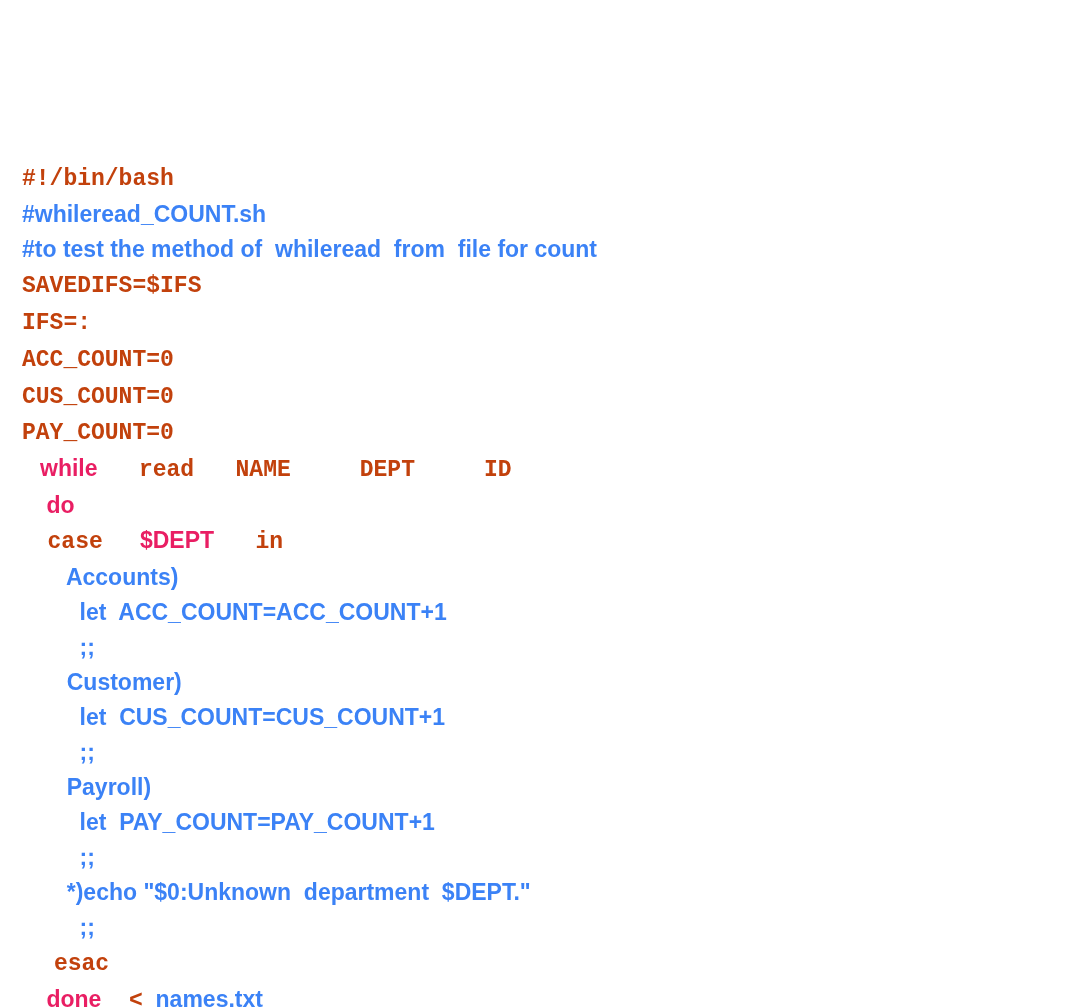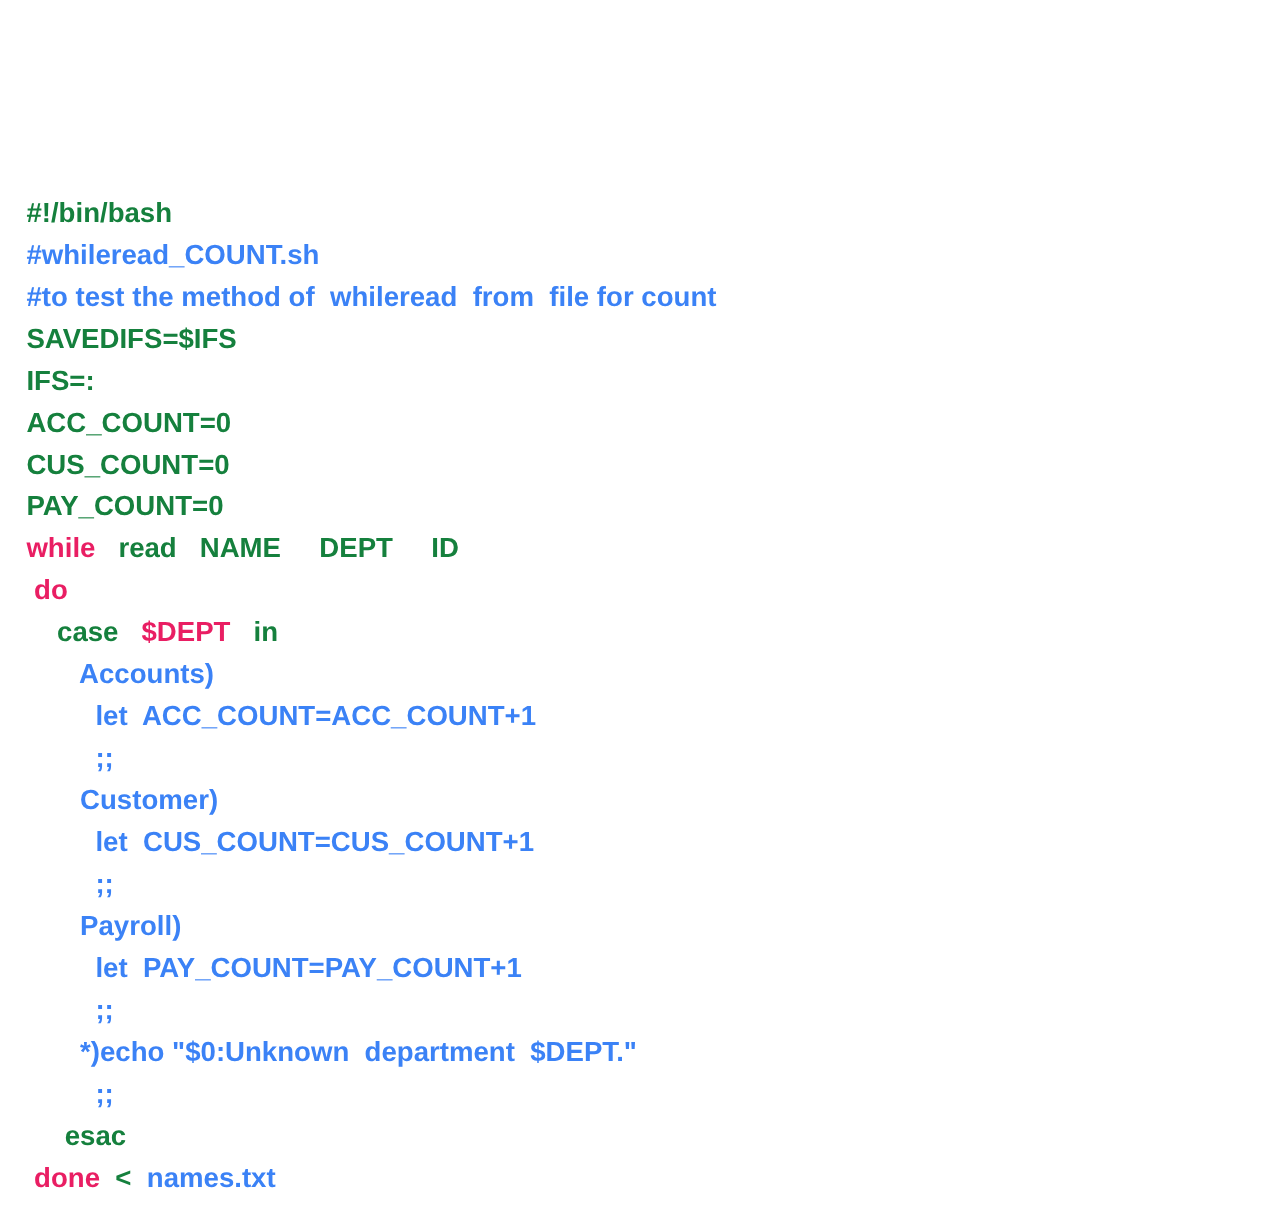--- a/index.html
+++ b/index.html
@@ -6,22 +6,22 @@
       margin: 0;
       padding: 20px 22px;
       font-family: Arial, Helvetica, sans-serif;
       font-weight: bold;
       font-size: 23px;
       line-height: 1.52;
       background: #fff;
       color: #000;
       white-space: pre;
     }
-    .blue { color: #15803d; }
-    .pink { color: #e91e63; }
+    .blue { color: #c2410c; font-family: Liberation Mono, monospace; }
+    .pink { color: #e91e63; margin-left: 18px; }
     .black { color: #3b82f6; }
   </style>
 </head>
 <body>
 
 
 
 <div id="code"><div><span class="black"></span><span class="blue">#!/bin/bash</span></div><div><span class="black"></span><span class="black">#whileread_COUNT.sh</span></div><div><span class="black"></span><span class="black">#to test the method of  whileread  from  file for count</span></div><div><span class="black"></span><span class="blue">SAVEDIFS=$IFS</span></div><div><span class="black"></span><span class="blue">IFS=:</span></div><div><span class="black"></span><span class="blue">ACC_COUNT=0</span></div><div><span class="black"></span><span class="blue">CUS_COUNT=0</span></div><div><span class="black"></span><span class="blue">PAY_COUNT=0</span></div><div><span class="black"></span><span class="pink">while</span><span class="blue">   read   NAME     DEPT     ID</span></div><div><span class="black"> </span><span class="pink">do</span></div><div><span class="black">    </span><span class="blue">case</span><span class="pink">   $DEPT</span><span class="blue">   in</span></div><div><span class="black">       </span><span class="black">Accounts)</span></div><div><span class="black">         </span><span class="black">let  ACC_COUNT=ACC_COUNT+1</span></div><div><span class="black">         </span><span class="black">;;</span></div><div><span class="black">       </span><span class="black">Customer)</span></div><div><span class="black">         </span><span class="black">let  CUS_COUNT=CUS_COUNT+1</span></div><div><span class="black">         </span><span class="black">;;</span></div><div><span class="black">       </span><span class="black">Payroll)</span></div><div><span class="black">         </span><span class="black">let  PAY_COUNT=PAY_COUNT+1</span></div><div><span class="black">         </span><span class="black">;;</span></div><div><span class="black">       </span><span class="black">*)echo "$0:Unknown  department  $DEPT."</span></div><div><span class="black">         </span><span class="black">;;</span></div><div><span class="black">     </span><span class="blue">esac</span></div><div><span class="black"> </span><span class="pink">done</span><span class="blue">  &lt;</span><span class="black">  names.txt</span></div></div>
 
 

